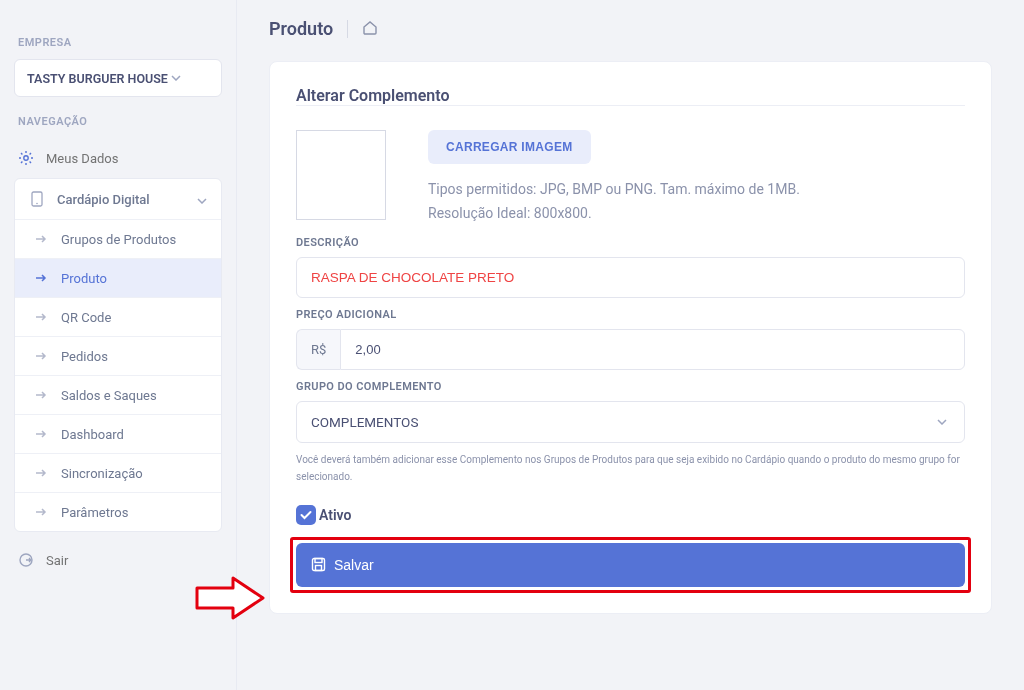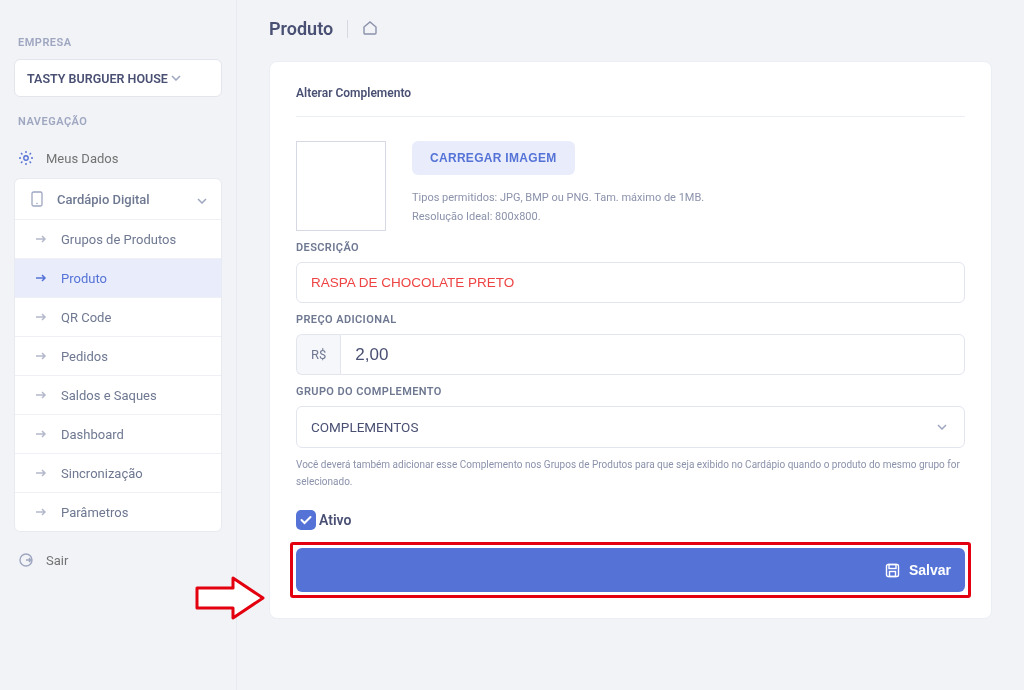--- a/index.html
+++ b/index.html
@@ -23,44 +23,44 @@
 .icon { width: 16px; height: 16px; flex-shrink: 0; display: inline-flex; align-items: center; justify-content: center; }
 .arrow-icon { color: #b4b9cc; }
 
 .main { flex: 1; padding: 18px 32px 30px 32px; border-left: 1px solid #e8eaf2; }
 .breadcrumb { display: flex; align-items: center; gap: 14px; margin-bottom: 22px; }
 .breadcrumb-title { font-size: 18px; font-weight: 600; color: #4a5073; }
 .breadcrumb-sep { width: 1px; height: 18px; background: #d6d9e4; }
 .breadcrumb-home { color: #8b92ab; cursor: pointer; }
 
 .card { background: #fff; border: 1px solid #eceef5; border-radius: 8px; padding: 24px 26px 26px 26px; min-height: 520px; }
-.card-title { font-size: 12px; font-weight: 600; color: #4a5073; padding-bottom: 16px; border-bottom: 1px solid #eceef5; margin-bottom: 24px; }
-
-.upload-row { display: flex; gap: 26px; }
+.card-title { font-size: 16px; font-weight: 600; color: #4a5073; border-bottom: 1px solid #eceef5; margin-bottom: 24px; }
+
+.upload-row { display: flex; gap: 42px; }
 .img-box { width: 90px; height: 90px; border: 1px solid #d6d9e4; background: #fff; }
 .upload-col { flex: 1; }
 .upload-btn { background: #e9edfb; color: #5573d6; border: none; border-radius: 6px; padding: 10px 18px; font-size: 12px; font-weight: 600; letter-spacing: 0.3px; cursor: pointer; margin-bottom: 14px; }
-.hint { font-size: 11px; color: #8b92ab; line-height: 1.7; }
+.hint { font-size: 14px; color: #8b92ab; line-height: 1.7; }
 
 .field-label { font-size: 11px; font-weight: 600; color: #6e7891; letter-spacing: 0.4px; margin: 10px 0 8px 0; text-transform: uppercase; }
 .text-input { width: 100%; border: 1px solid #e3e5ee; border-radius: 6px; padding: 12px 14px; font-size: 13.5px; color: #ef4444; background: #fff; }
 .price-row { display: flex; }
 .price-prefix { border: 1px solid #e3e5ee; border-right: none; border-radius: 6px 0 0 6px; background: #f6f7fb; padding: 12px 14px; color: #6e7891; font-size: 13px; }
-.price-input { flex: 1; border: 1px solid #e3e5ee; border-radius: 0 6px 6px 0; padding: 2px 14px; font-size: 17px; color: #4a5073; }
+.price-input { flex: 1; border: 1px solid #e3e5ee; border-radius: 0 6px 6px 0; padding: 2px 14px; font-size: 13px; color: #4a5073; }
 .select-wrap { position: relative; }
 .select-field { width: 100%; border: 1px solid #e3e5ee; border-radius: 6px; padding: 12px 14px; font-size: 13.5px; color: #4a5073; background: #fff; display: flex; justify-content: space-between; align-items: center; cursor: pointer; }
 .help-text { font-size: 10px; color: #8b92ab; line-height: 1.7; margin-top: 8px; }
 
 .check-row { display: flex; align-items: center; gap: 3px; margin-top: 20px; }
 .checkbox { width: 20px; height: 20px; border-radius: 5px; background: #5573d6; display: flex; align-items: center; justify-content: center; cursor: pointer; }
 .check-label { font-size: 14px; font-weight: 600; color: #4a5073; }
 
 .save-wrap { position: relative; margin-top: 18px; }
 .save-highlight { position: absolute; inset: -6px; border: 3px solid #e3000f; border-radius: 3px; pointer-events: none; }
-.save-btn { width: 100%; background: #5573d6; color: #fff; border: none; border-radius: 6px; padding: 14px; font-size: 14px; font-weight: 700; display: flex; align-items: center; justify-content: flex-end; gap: 8px; cursor: pointer; }
+.save-btn { width: 100%; background: #5573d6; color: #fff; border: none; border-radius: 6px; padding: 14px; font-size: 14px; font-weight: 400; display: flex; align-items: center; justify-content: flex-start; gap: 8px; cursor: pointer; }
 
 .red-arrow { position: absolute; left: 195px; top: 576px; pointer-events: none; }
 </style>
 </head>
 <body>
 
 <div class="layout">
   <aside class="sidebar">
 
     <div class="section-label">EMPRESA</div>

